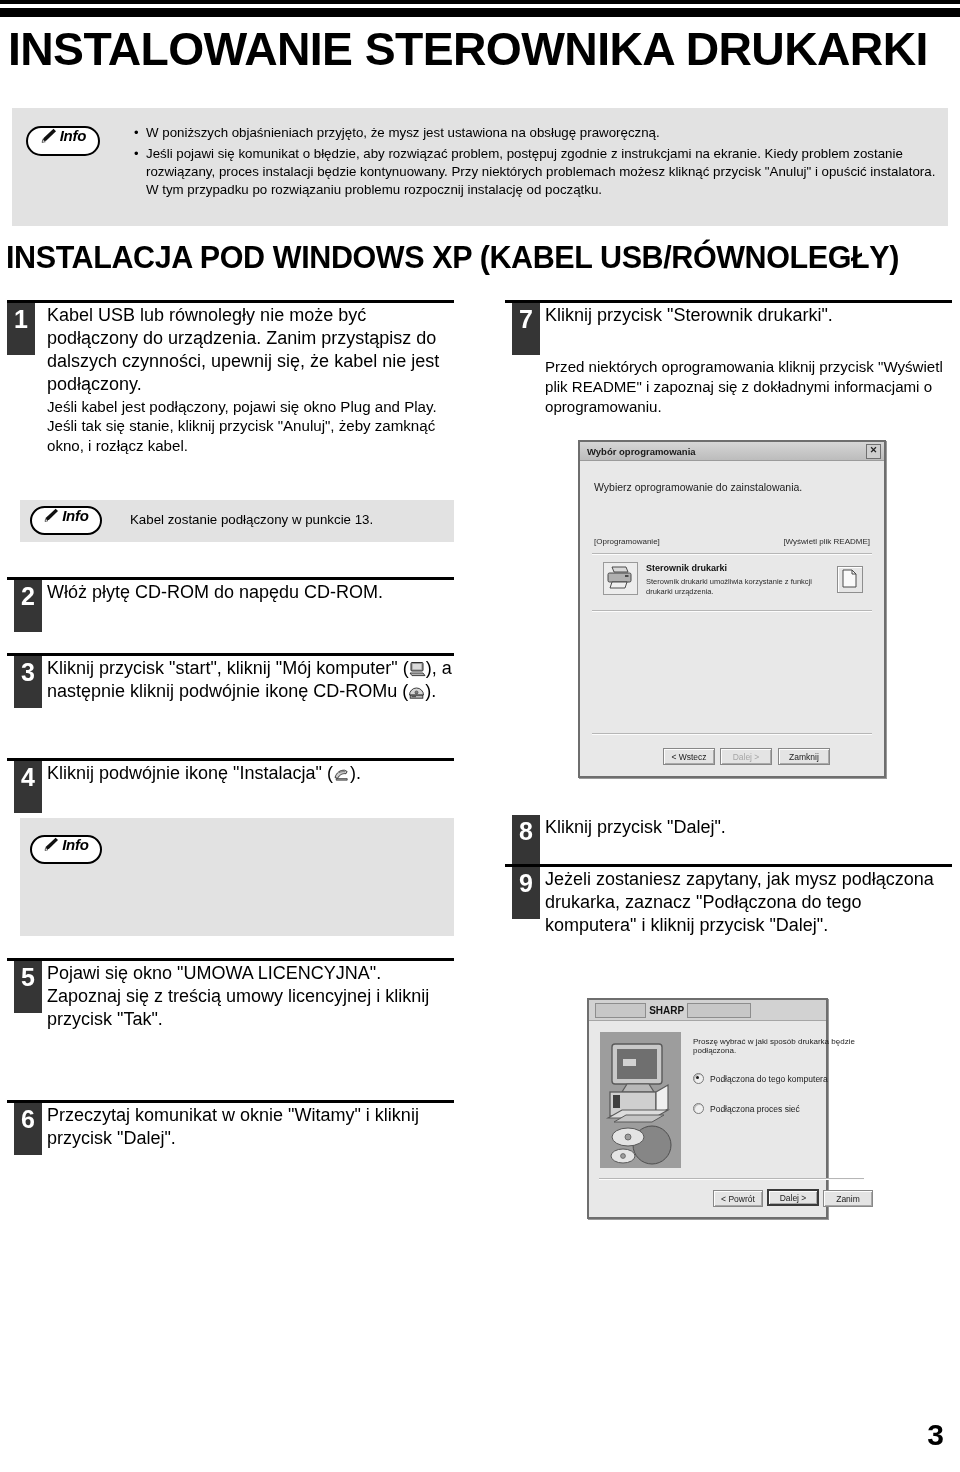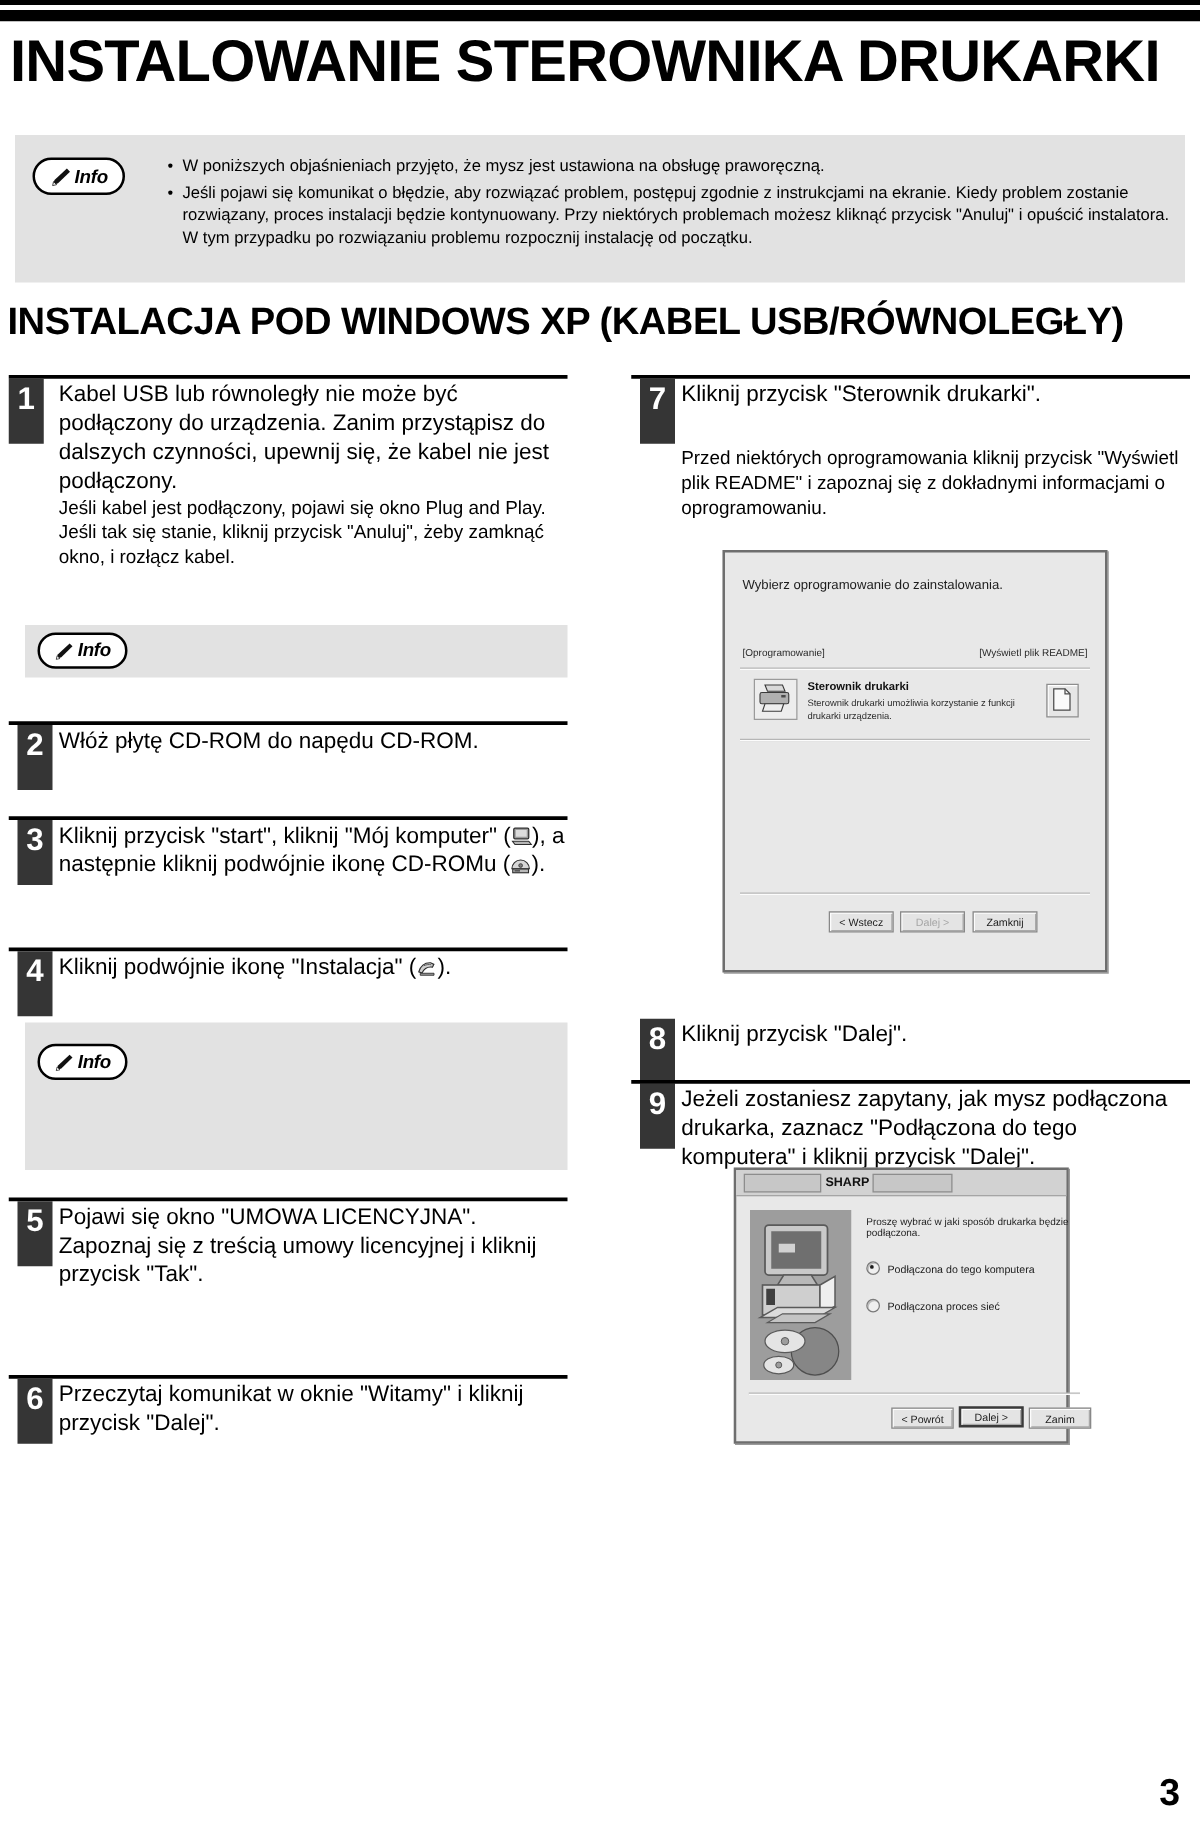--- a/index.html
+++ b/index.html
@@ -42,21 +42,21 @@
     background: #e2e2e2;
     position: absolute;
     box-sizing: border-box;
   }
   .info-badge {
     position: absolute;
     border: 2.5px solid #000;
     border-radius: 999px;
     background: #fff;
     display: flex;
-    align-items: center;
+    align-items: flex-start;
     justify-content: center;
     gap: 3px;
     box-sizing: border-box;
   }
   .info-badge .pencil { display: block; }
   .info-badge .info-word {
     font-style: italic;
     font-weight: bold;
     font-size: 15px;
     letter-spacing: -0.2px;
@@ -345,20 +345,21 @@
 </div>
 
 <div class="infobox" style="left:20px; top:500px; width:434px; height:42px;">
   <div class="info-badge" style="left:10px; top:6px; width:72px; height:29px;">
     <svg class="pencil" width="16" height="14" viewBox="0 0 17 15">
       <path d="M13.5 0.8 L16 3.3 L6.4 12.6 L2.2 14.2 L3.6 10.0 Z" fill="#111"></path>
       <path d="M2.8 11.3 L5.3 13.7 L2.1 14.5 Z" fill="#fff" stroke="#111" stroke-width="0.6"></path>
     </svg>
     <span class="info-word">Info</span>
   </div>
+  <div class="info-plain" style="left:110px; top:11px; width:316px;">Kabel zostanie podłączony w punkcie 13.</div>
 </div>
 
 <div class="step" style="left:7px; top:577px; width:447px;">
   <div class="step-rule" style="width:447px;"></div>
   <div class="step-num">2</div>
   <div class="step-body" style="left:40px; width:405px;">
     <div class="step-head">Włóż płytę CD-ROM do napędu CD-ROM.</div>
   </div>
 </div>
 
@@ -420,20 +421,24 @@
 <div class="step" style="left:505px; top:300px; width:447px;">
   <div class="step-rule" style="width:447px;"></div>
   <div class="step-num">7</div>
   <div class="step-body" style="left:40px; width:407px;">
     <div class="step-head">Kliknij przycisk "Sterownik drukarki".</div>
   </div>
 </div>
 <div class="step-body-7sub" style="position:absolute; left:545px; top:357px; width:404px;">Przed niektórych oprogramowania kliknij przycisk "Wyświetl plik README" i zapoznaj się z dokładnymi informacjami o oprogramowaniu.</div>
 
 <div class="dlg" style="left:578px; top:440px; width:308px; height:338px;">
+  <div class="dlg-title">
+    <span class="dlg-title-text">Wybór oprogramowania</span>
+    <span class="dlg-close">✕</span>
+  </div>
   <div class="dlg-body">
     <div class="dlg-prompt" style="left:14px; top:20px;">Wybierz oprogramowanie do zainstalowania.</div>
 
     <div class="dlg-small" style="left:14px; top:76px;">[Oprogramowanie]</div>
     <div class="dlg-small" style="right:14px; top:76px;">[Wyświetl plik README]</div>
     <div class="dlg-hr" style="left:12px; top:92px; width:280px;"></div>
 
     <div class="printer-icon-box" style="left:23px; top:101px;">
       <svg width="31" height="29" viewBox="0 0 31 29">
         <path d="M8 4 L22 4 L24 9 L10 9 Z" fill="#d9d9d9" stroke="#3b3b3b" stroke-width="0.9"></path>
@@ -467,21 +472,21 @@
 </div>
 
 <div class="step" style="left:505px; top:864px; width:447px;">
   <div class="step-rule" style="width:447px;"></div>
   <div class="step-num">9</div>
   <div class="step-body" style="left:40px; width:407px;">
     <div class="step-head">Jeżeli zostaniesz zapytany, jak mysz podłączona drukarka, zaznacz "Podłączona do tego komputera" i kliknij przycisk "Dalej".</div>
   </div>
 </div>
 
-<div class="dlg" style="left:587px; top:934px; width:268px; height:221px;">
+<div class="dlg" style="left:587px; top:998px; width:241px; height:221px;">
   <div class="dlg2-banner">
     <div class="banner-bar" style="flex:1;"></div>
     <div class="banner-word">SHARP</div>
     <div class="banner-bar" style="width:62px;"></div>
     <div style="flex:1.4;"></div>
   </div>
   <div class="dlg-body">
     <div class="dlg2-art">
       <svg width="81" height="136" viewBox="0 0 81 136">
         <rect x="12" y="12" width="50" height="40" rx="3" fill="#c9c9c9" stroke="#5a5a5a" stroke-width="1.4"></rect>

